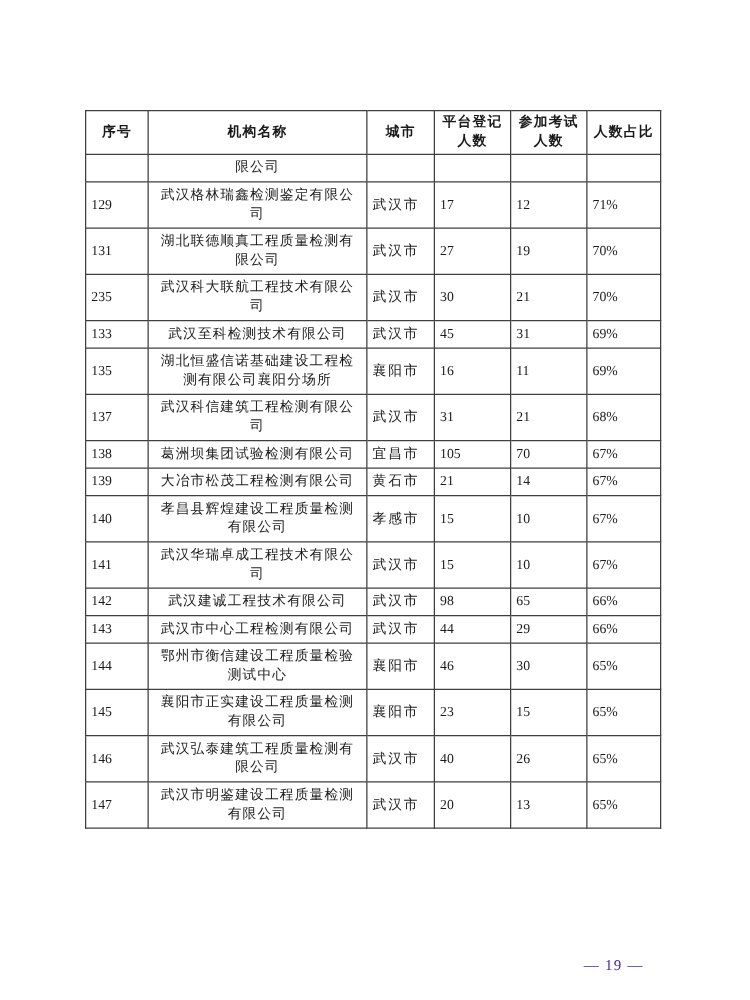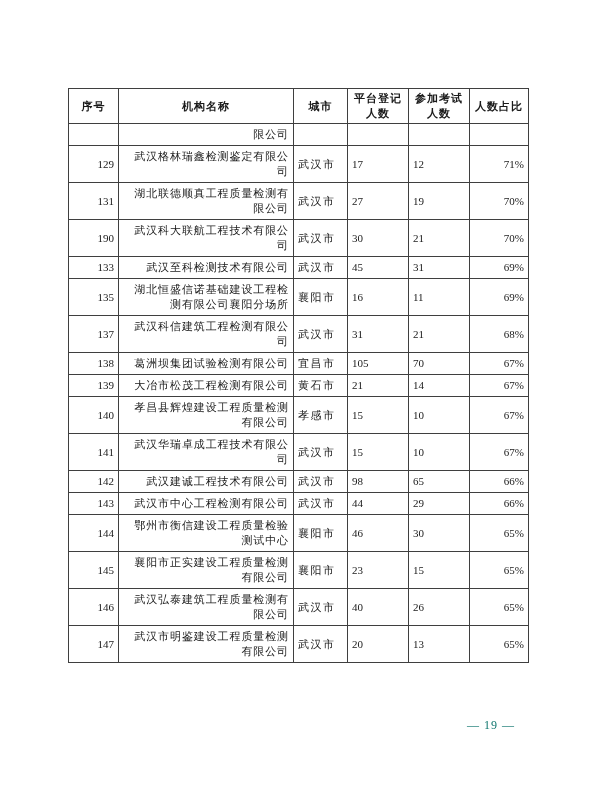--- a/index.html
+++ b/index.html
@@ -38,38 +38,38 @@
     text-align: center;
     white-space: pre-line;
     letter-spacing: 1px;
     padding: 2px 1px;
     height: 34px;
   }
   .inst-table td {
     padding: 3px 4px;
     height: 21px;
   }
-  td.c-no { text-align: right; letter-spacing: 0; }
+  td.c-no { text-align: left; letter-spacing: 0; }
   td.c-name {
-    text-align: right;
+    text-align: center;
     letter-spacing: 0.9px;
     word-break: break-all;
   }
   td.c-city { text-align: left; letter-spacing: 1.5px; }
   td.c-num { text-align: left; letter-spacing: 0; }
-  td.c-pct { text-align: right; letter-spacing: 0; }
+  td.c-pct { text-align: left; letter-spacing: 0; }
   .page-footer {
     position: absolute;
-    top: 718px;
+    top: 765px;
     left: 451px;
     width: 80px;
     text-align: center;
     font-size: 12px;
     letter-spacing: 1px;
-    color: #0f766e;
+    color: #4c1d95;
   }
 </style>
 </head>
 <body>
 
 <div class="page">
 
   <table class="inst-table">
     <colgroup>
       <col style="width:50px">
@@ -110,21 +110,21 @@
         </tr>
         <tr>
           <td class="c-no">131</td>
           <td class="c-name">湖北联德顺真工程质量检测有限公司</td>
           <td class="c-city">武汉市</td>
           <td class="c-num">27</td>
           <td class="c-num">19</td>
           <td class="c-pct">70%</td>
         </tr>
         <tr>
-          <td class="c-no">190</td>
+          <td class="c-no">235</td>
           <td class="c-name">武汉科大联航工程技术有限公司</td>
           <td class="c-city">武汉市</td>
           <td class="c-num">30</td>
           <td class="c-num">21</td>
           <td class="c-pct">70%</td>
         </tr>
         <tr>
           <td class="c-no">133</td>
           <td class="c-name">武汉至科检测技术有限公司</td>
           <td class="c-city">武汉市</td>

